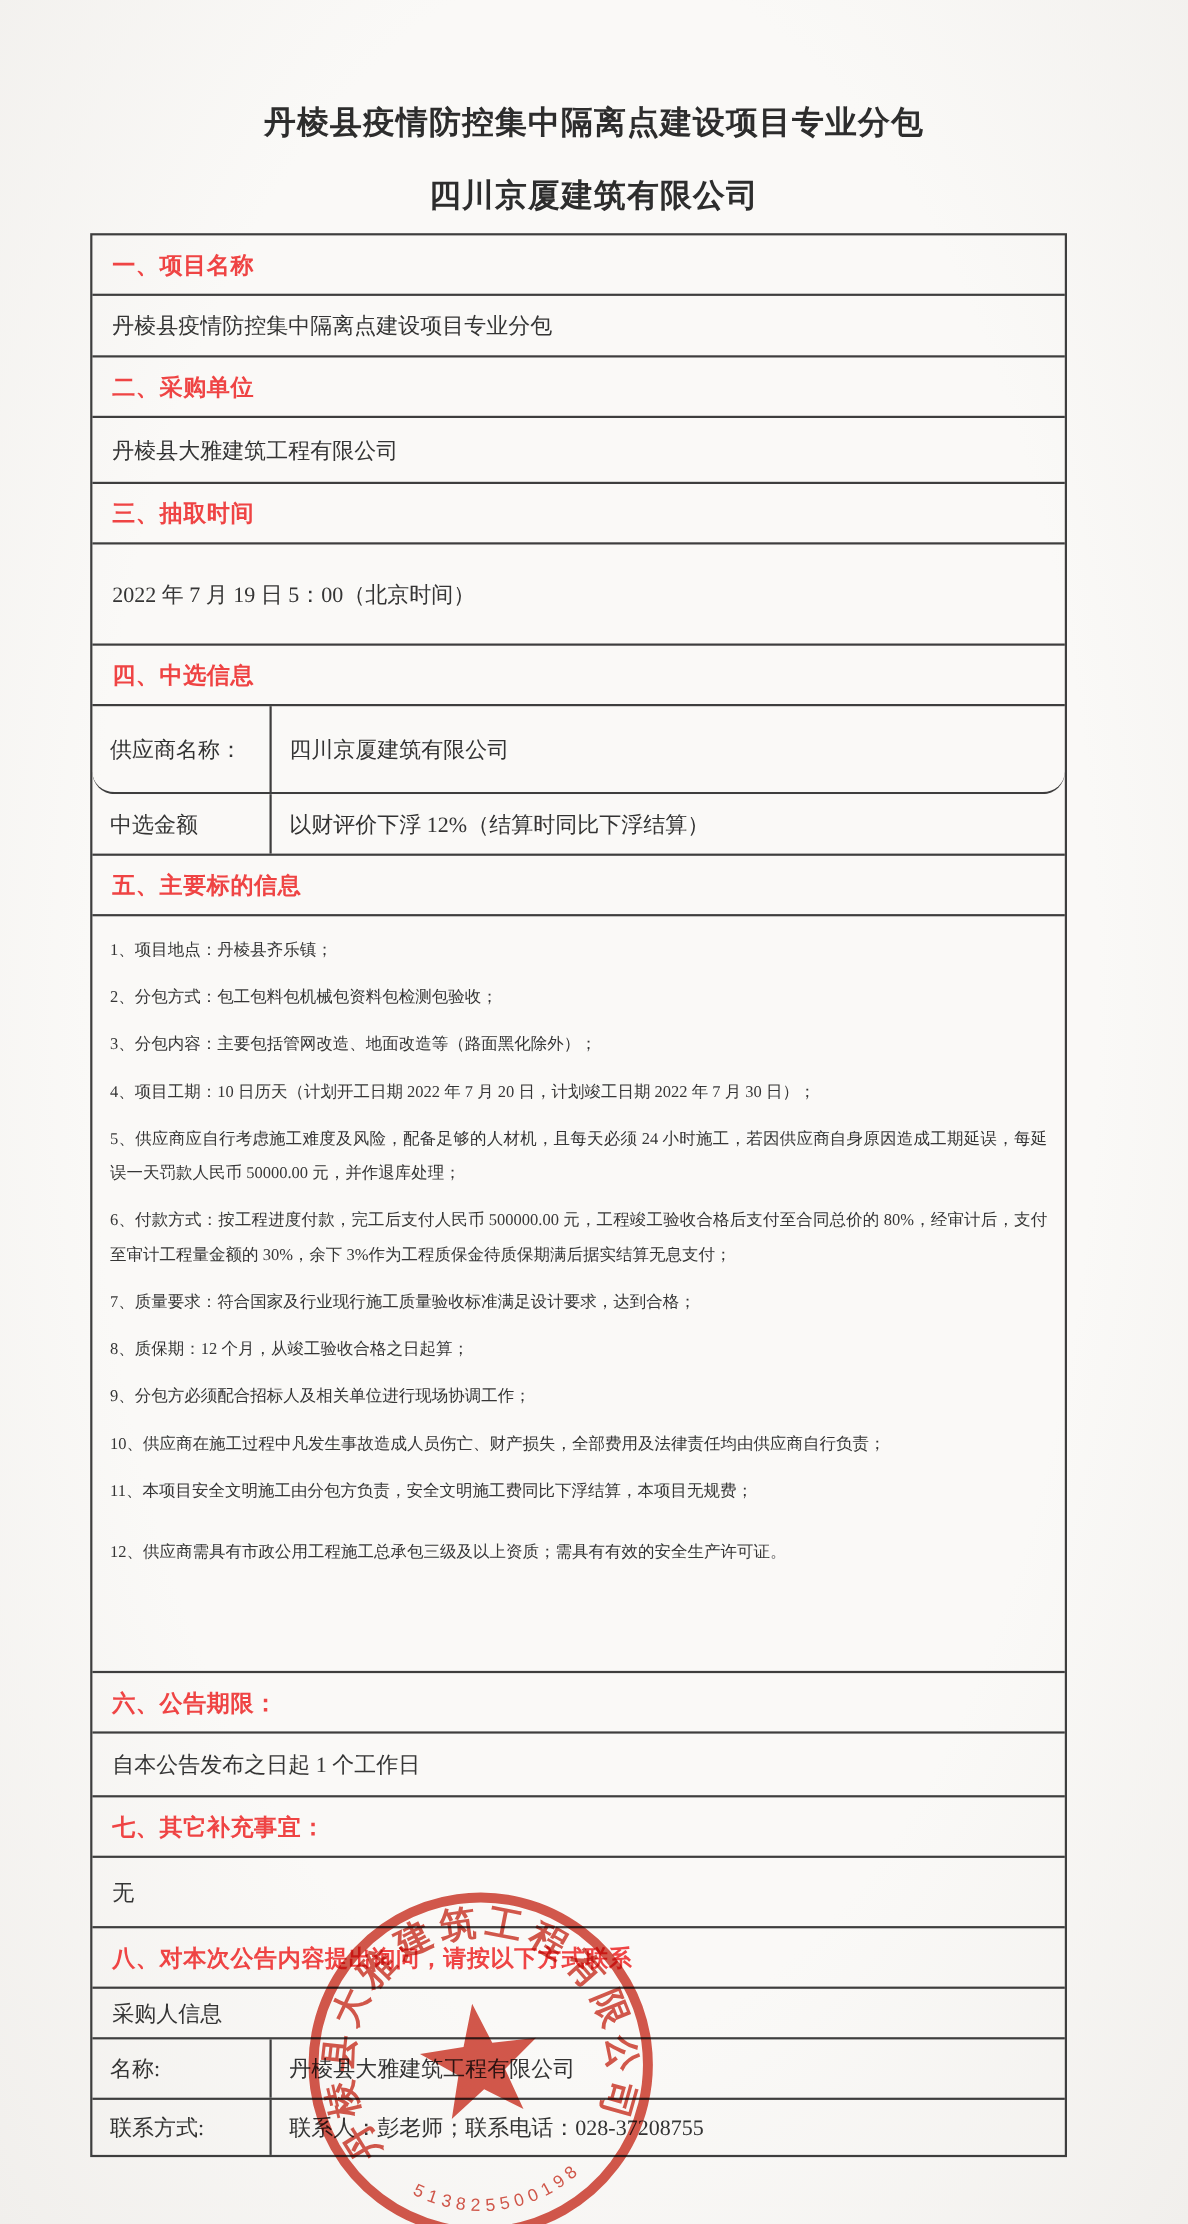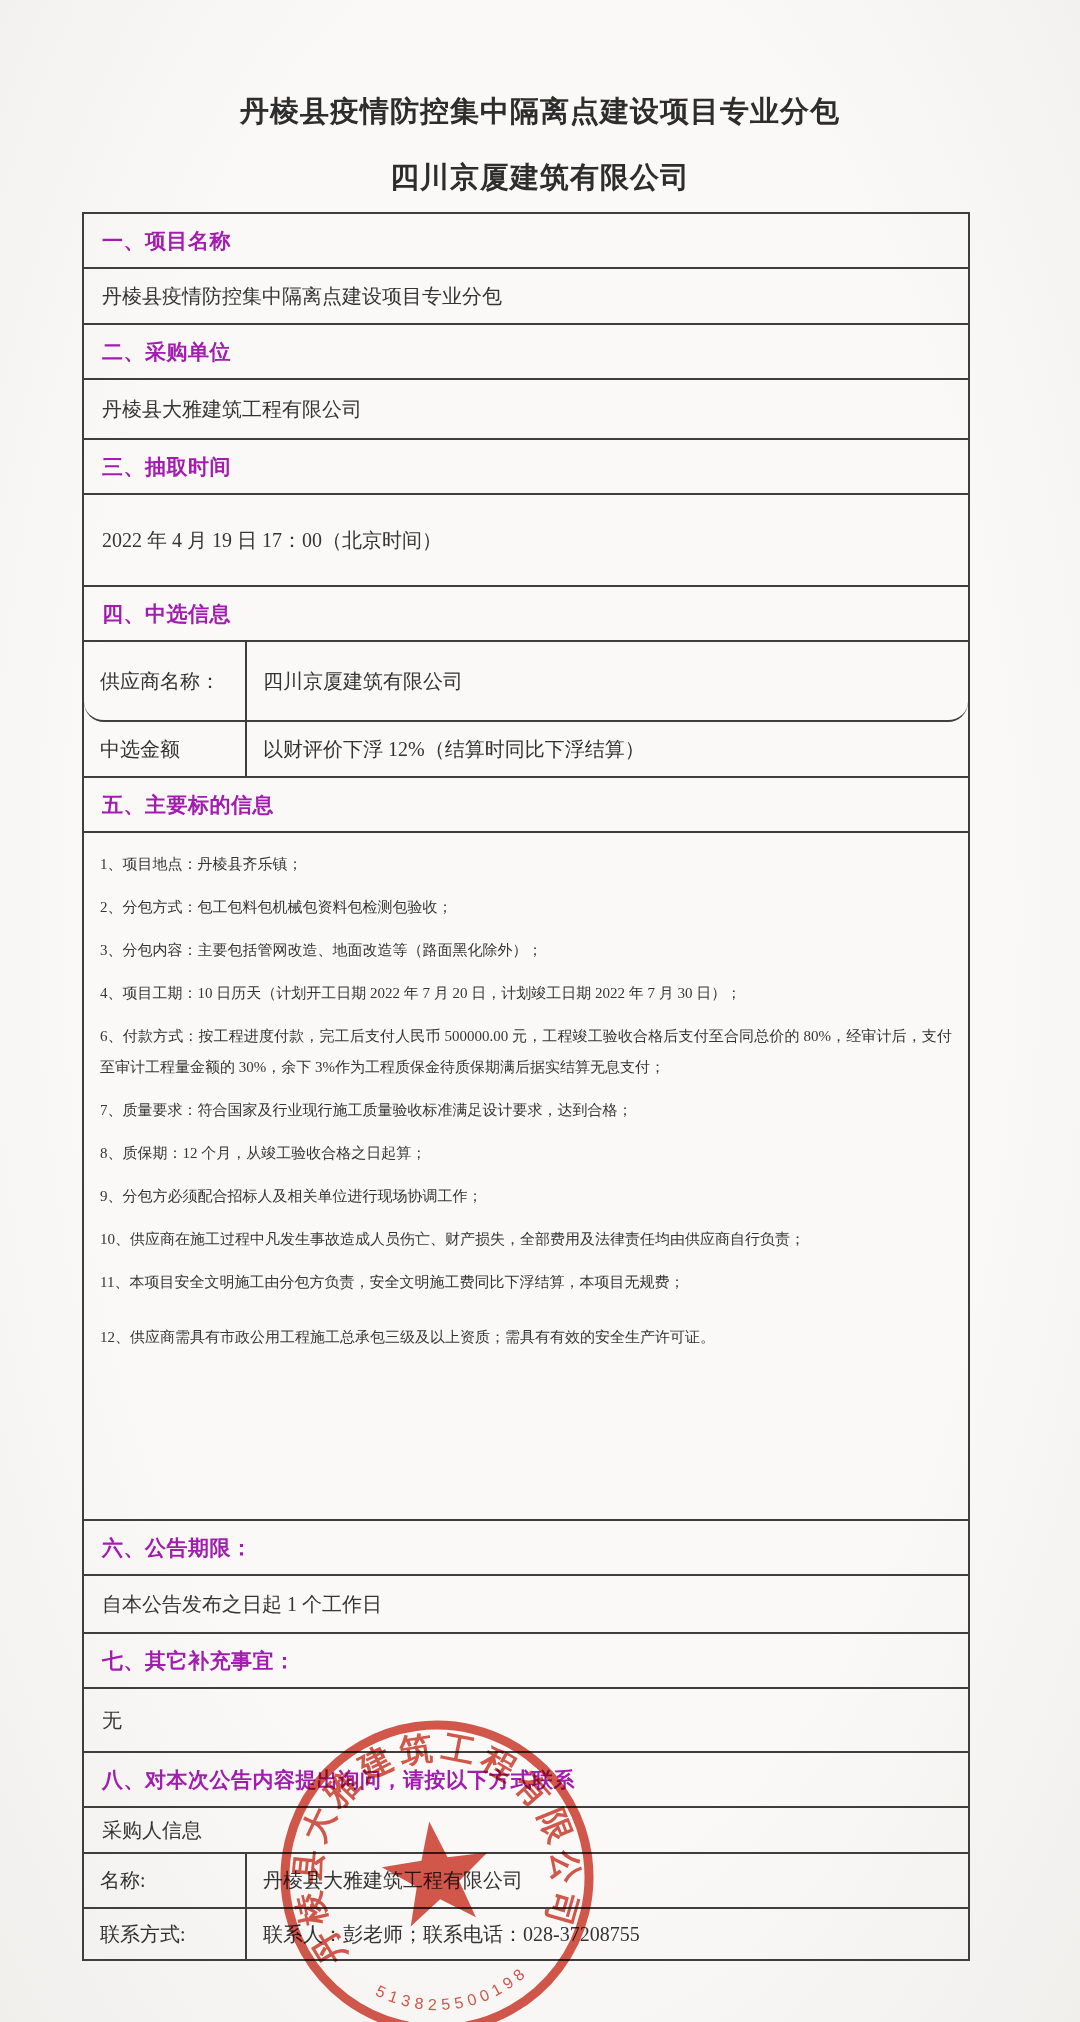--- a/index.html
+++ b/index.html
@@ -32,21 +32,21 @@
     box-sizing:border-box;
     border-bottom:2px solid #3e3e3e;
     display:flex;
     align-items:center;
     font-size:20px;
   }
   .row:last-child{border-bottom:none;}
   .row-header{
     font-weight:bold;
     font-size:21px;
-    color:#a21caf;
+    color:#ef4444;
     padding-left:18px;
     letter-spacing:0.5px;
   }
   .row-value{padding-left:18px;color:#353535;}
   .h55{height:55px;} .h56{height:56px;} .h60{height:60px;} .h92{height:92px;}
   .h80{height:80px;border-radius:20px;} .h50{height:50px;} .h58{height:58px;} .h64{height:64px;} .h57{height:46px;}
 
   .two-col{padding-left:0;}
   .col-label{
     width:163px;
@@ -101,38 +101,39 @@
 
   <div class="doc-table">
 
     <div class="row row-header h55">一、项目名称</div>
     <div class="row row-value h56">丹棱县疫情防控集中隔离点建设项目专业分包</div>
 
     <div class="row row-header h55">二、采购单位</div>
     <div class="row row-value h60">丹棱县大雅建筑工程有限公司</div>
 
     <div class="row row-header h55">三、抽取时间</div>
-    <div class="row row-value h92">2022 年 4 月 19 日 17：00（北京时间）</div>
+    <div class="row row-value h92">2022 年 7 月 19 日 5：00（北京时间）</div>
 
     <div class="row row-header h55">四、中选信息</div>
     <div class="row two-col h80">
       <div class="col-label">供应商名称：</div>
       <div class="col-value">四川京厦建筑有限公司</div>
     </div>
     <div class="row two-col h56">
       <div class="col-label">中选金额</div>
       <div class="col-value">以财评价下浮 12%（结算时同比下浮结算）</div>
     </div>
 
     <div class="row row-header h55">五、主要标的信息</div>
     <div class="big-cell">
       <p>1、项目地点：丹棱县齐乐镇；</p>
       <p>2、分包方式：包工包料包机械包资料包检测包验收；</p>
       <p>3、分包内容：主要包括管网改造、地面改造等（路面黑化除外）；</p>
       <p>4、项目工期：10 日历天（计划开工日期 2022 年 7 月 20 日，计划竣工日期 2022 年 7 月 30 日）；</p>
+      <p>5、供应商应自行考虑施工难度及风险，配备足够的人材机，且每天必须 24 小时施工，若因供应商自身原因造成工期延误，每延误一天罚款人民币 50000.00 元，并作退库处理；</p>
       <p>6、付款方式：按工程进度付款，完工后支付人民币 500000.00 元，工程竣工验收合格后支付至合同总价的 80%，经审计后，支付至审计工程量金额的 30%，余下 3%作为工程质保金待质保期满后据实结算无息支付；</p>
       <p>7、质量要求：符合国家及行业现行施工质量验收标准满足设计要求，达到合格；</p>
       <p>8、质保期：12 个月，从竣工验收合格之日起算；</p>
       <p>9、分包方必须配合招标人及相关单位进行现场协调工作；</p>
       <p>10、供应商在施工过程中凡发生事故造成人员伤亡、财产损失，全部费用及法律责任均由供应商自行负责；</p>
       <p>11、本项目安全文明施工由分包方负责，安全文明施工费同比下浮结算，本项目无规费；</p>
       <p class="gap-before">12、供应商需具有市政公用工程施工总承包三级及以上资质；需具有有效的安全生产许可证。</p>
     </div>
 
     <div class="row row-header h55">六、公告期限：</div>

